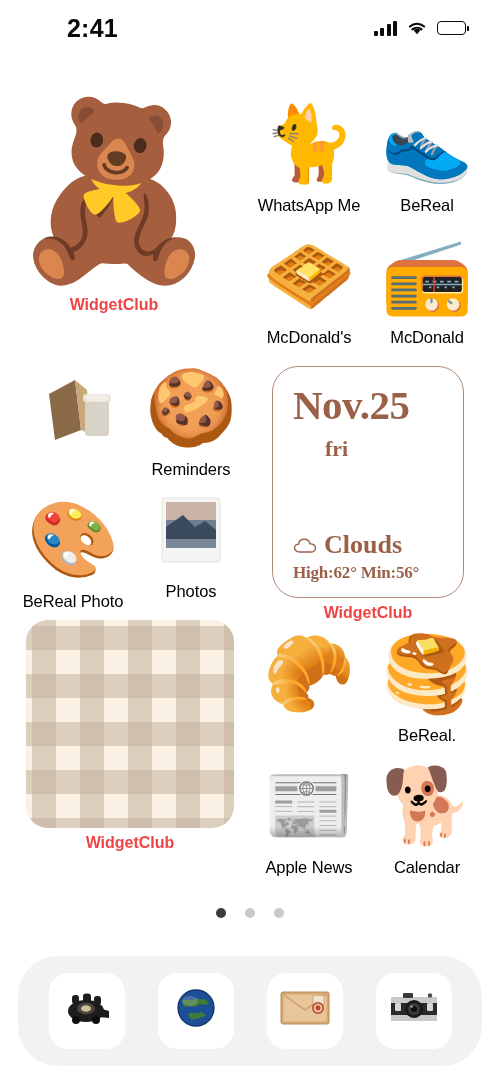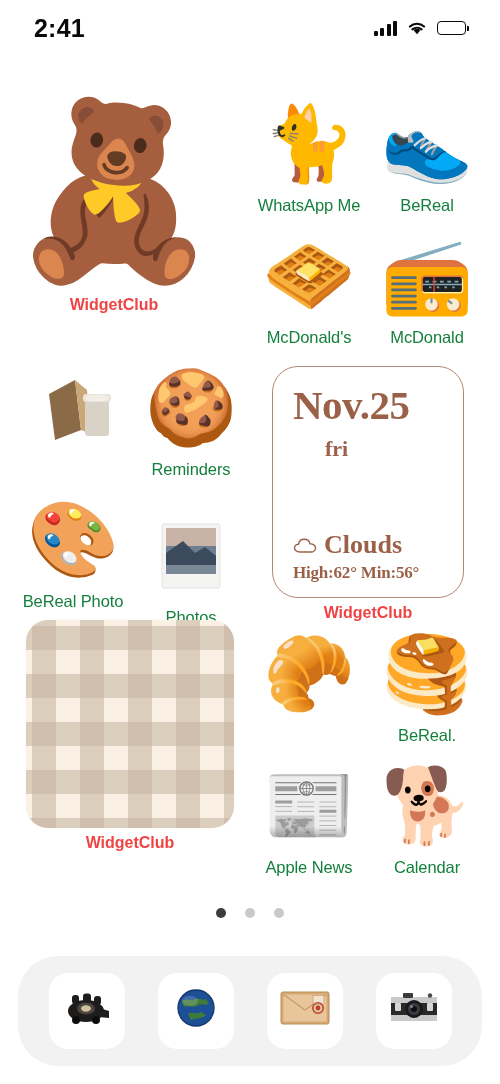--- a/index.html
+++ b/index.html
@@ -12,21 +12,21 @@
   }
   #screen { position:relative; width:500px; height:1084px; background:#fff; }
 
   
   #status-bar {
     position:absolute; top:0; left:0; width:500px; height:56px;
     display:flex; align-items:center; justify-content:space-between;
     padding:0 34px;
   }
   #status-time {
-    font-size:25px; font-weight:600; color:#0a0a0a; letter-spacing:0.2px;
+    font-size:25px; font-weight:600; color:#0a0a0a; letter-spacing:0.2px;margin-left:33px;
   }
   #status-icons { display:flex; align-items:center; gap:10px; }
   .sig-bars { display:flex; align-items:flex-end; gap:2.5px; height:15px; }
   .sig-bars i { display:block; width:4px; background:#0a0a0a; border-radius:1px; }
   .sig-bars i:nth-child(1){height:5px;}
   .sig-bars i:nth-child(2){height:8px;}
   .sig-bars i:nth-child(3){height:11.5px;}
   .sig-bars i:nth-child(4){height:15px;}
   .battery {
     width:29px; height:14px; border:1.6px solid #0a0a0a; border-radius:4px;
@@ -48,21 +48,21 @@
     display:flex; flex-direction:column; align-items:center;
   }
   .icon-art {
     width:96px; height:96px;
     display:flex; align-items:center; justify-content:center;
     font-size:74px; line-height:1;
     user-select:none;
   }
   .app-label {
     margin-top:4px;
-    font-size:16.5px; font-weight:400; color:#15803d;
+    font-size:16.5px; font-weight:400; color:#000000;
     white-space:nowrap; letter-spacing:-0.1px;
   }
   .app-label.empty { visibility:hidden; }
 
   
   .widget-wrap { position:absolute; display:flex; flex-direction:column; align-items:center; }
   .widget-label {
     margin-top:6px; font-size:16px; color:#ef4444; white-space:nowrap;font-weight:bold;
   }
 
@@ -204,21 +204,21 @@
         </div>
         <div class="w-temps">High:62° Min:56°</div>
       </div>
       <div class="widget-label">WidgetClub</div>
     </div>
 
     <div class="cell" style="left:14px; top:406px;">
       <div class="icon-art">🎨</div>
       <div class="app-label">BeReal Photo</div>
     </div>
-    <div class="cell" style="left:132px; top:422px;align-items:center;">
+    <div class="cell" style="left:132px; top:396px;align-items:center;">
       <div class="icon-art">
         <svg width="60" height="66" viewBox="0 0 60 66">
           <rect x="1" y="1" width="58" height="64" rx="2" fill="#f4f4f2" stroke="#e2e2de"></rect>
           <rect x="5" y="5" width="50" height="46" fill="#6d7f91"></rect>
           <rect x="5" y="5" width="50" height="18" fill="#c9b2a6"></rect>
           <path d="M5 30 L22 18 L34 30 L44 24 L55 33 L55 51 L5 51 Z" fill="#3b4a5c"></path>
           <rect x="5" y="42" width="50" height="9" fill="#8f9cab" opacity="0.75"></rect>
         </svg>
       </div>
       <div class="app-label">Photos</div>

